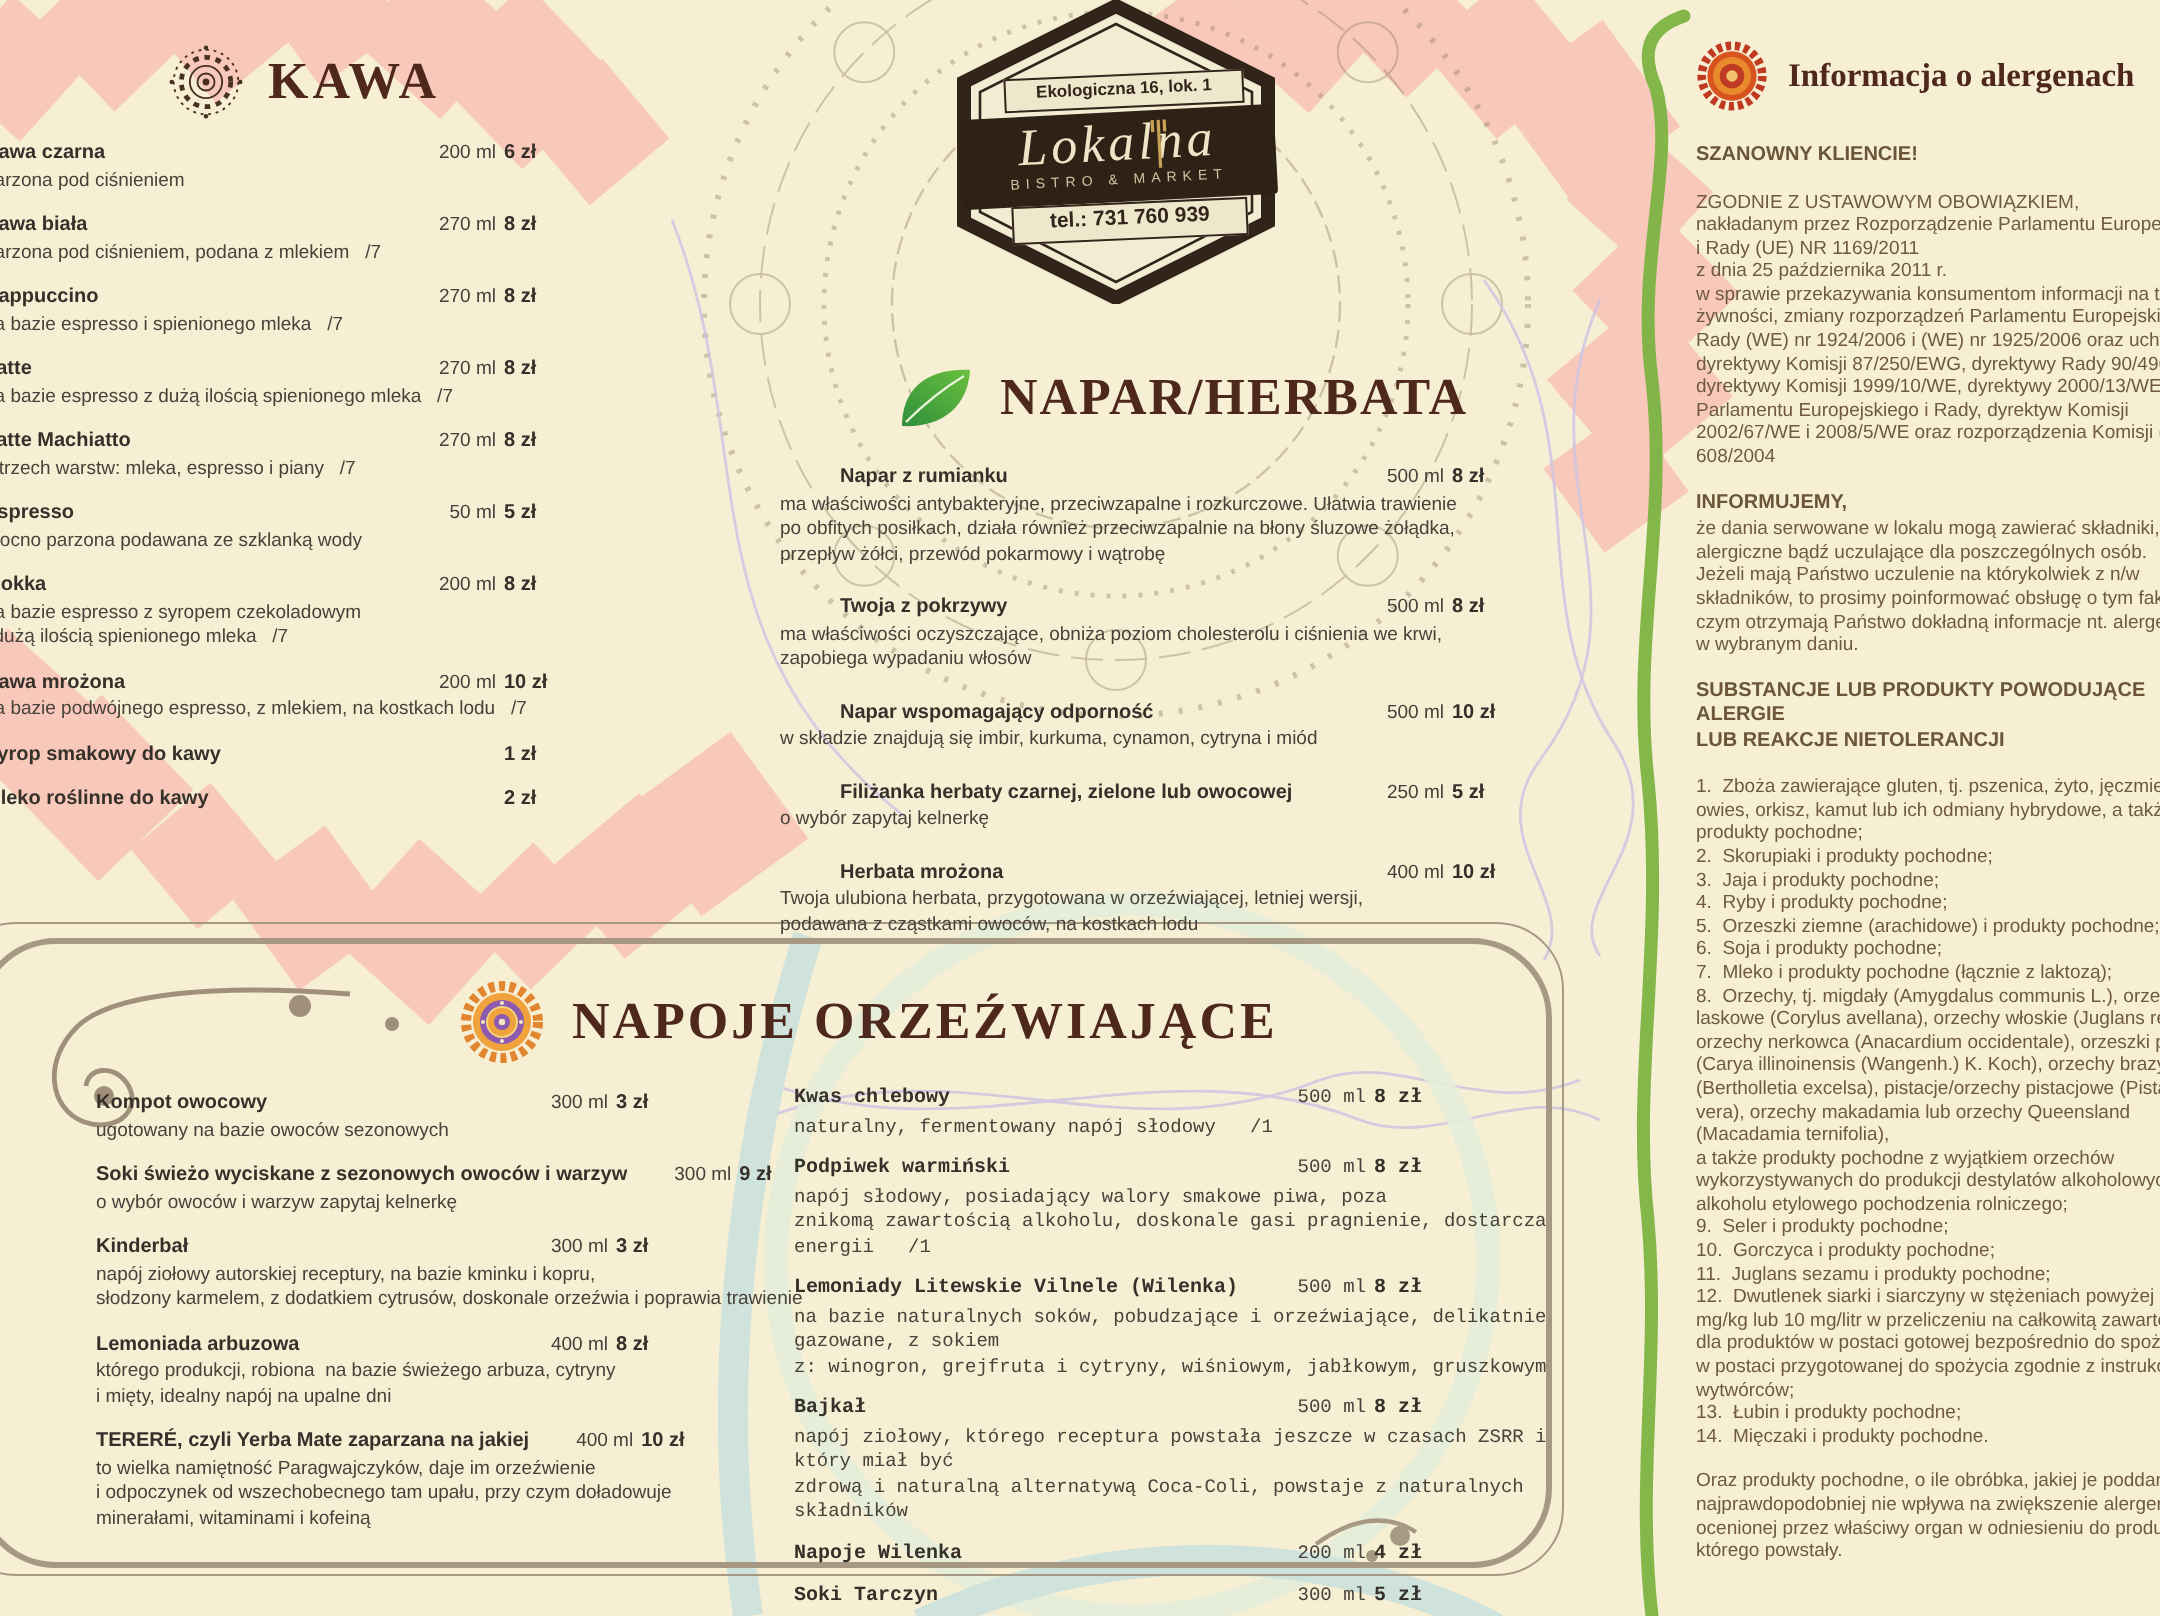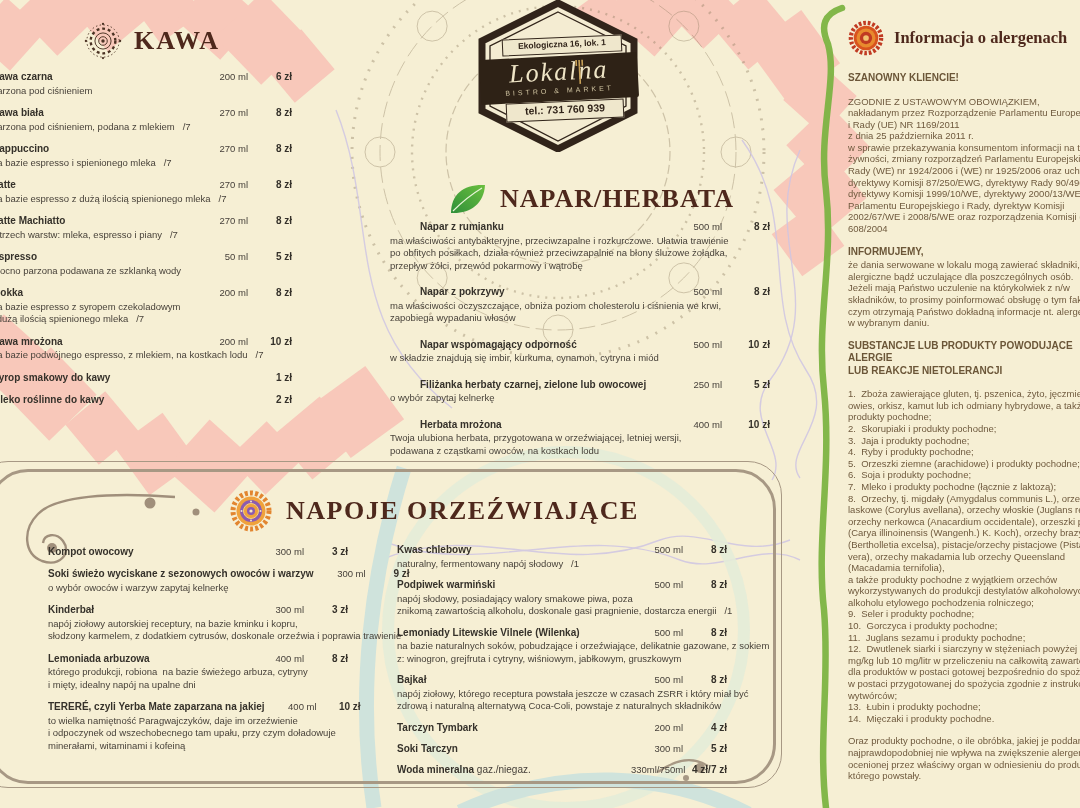--- a/index.html
+++ b/index.html
@@ -7,30 +7,30 @@
          font-family:"Liberation Sans",sans-serif;color:#3d362c;}
   .abs{position:absolute;z-index:2;}
   svg.deco{position:absolute;left:0;top:0;z-index:1;}
   .sec-head{display:flex;align-items:center;gap:12px;margin-bottom:10px;}
   .sec-title{font-family:"Liberation Serif",serif;font-weight:bold;color:#4e281c;letter-spacing:2px;font-size:26px;}
   .item{margin-bottom:9px;}
   .row{display:grid;grid-template-columns:1fr 48px 40px;column-gap:4px;align-items:baseline;}
   .name{font-weight:bold;font-size:10px;color:#35312a;line-height:13px;white-space:nowrap;}
   .plain{font-weight:normal;color:#46403a;}
   .vol{font-size:9.5px;text-align:right;color:#46403a;white-space:nowrap;}
-  .price{font-size:10px;font-weight:bold;text-align:right;color:#35312a;white-space:nowrap;}
+  .price{font-size:10px;font-weight:bold;color:#35312a;white-space:nowrap;}
   .desc{font-size:9.5px;line-height:12.5px;color:#48423a;margin-top:1.5px;white-space:pre-wrap;}
   .desc:empty{display:none;}
   #kawa .desc{width:330px;}
   #herbata .row{grid-template-columns:1fr 52px 44px;padding-left:30px;}
   #herbata .item{margin-bottom:13px;}
   #herbata .desc{width:380px;}
   #napoje-left .desc{width:390px;}
   #napoje-right .row{grid-template-columns:1fr 52px 40px;}
-  #napoje-right .item{margin-bottom:8px;}
+  #napoje-right .item{margin-bottom:8px;font-family:Liberation Mono, monospace;}
   #napoje-right .desc{width:380px;}
   .panel{position:absolute;border:1.5px solid #a79884;border-radius:34px;z-index:1;}
   .panel.inner{border-width:3px;border-radius:40px;}
   
   .ribbon{position:absolute;background:#efe7cc;border:1.5px solid #31241a;text-align:center;
           color:#31241a;font-weight:bold;z-index:3;}
   #logo-band{position:absolute;left:480px;top:56px;width:158px;height:45px;background:#2e2216;
              transform:rotate(-3deg);text-align:center;z-index:3;border-radius:2px;}
   #logo-name{font-family:"Liberation Serif",serif;font-style:italic;font-size:26px;color:#efe5c6;
              letter-spacing:2px;line-height:30px;margin-top:1px;}
@@ -237,21 +237,21 @@
           <div class="row">
             <span class="name">Mleko roślinne do kawy</span>
             <span class="vol"></span>
             <span class="price">2 zł</span>
           </div>
         </div>
       </div>
   </div>
 
   <div class="abs" id="herbata" style="left:390px;top:182px;width:380px;">
-    <div class="sec-head" style="margin-left:58px;margin-bottom:4px;">
+    <div class="sec-head" style="margin-left:58px;margin-bottom:16px;">
       <svg width="40" height="34" viewBox="0 0 40 34">
         <defs>
             <linearGradient id="lg" x1="0" y1="1" x2="1" y2="0">
           <stop offset="0" stop-color="#2f8f3a"></stop>
               <stop offset="1" stop-color="#6abf3e"></stop>
         </linearGradient>
           </defs>
         <path d="M3 31 C 3 12 16 2 37 3 C 36 22 22 32 3 31 Z" fill="url(#lg)"></path>
         <path d="M5 29 C 14 20 24 12 34 6" stroke="#e8f4d8" stroke-width="1.2" fill="none"></path>
       </svg>
@@ -264,21 +264,21 @@
             <span class="name">Napar z rumianku</span>
             <span class="vol">500 ml</span>
             <span class="price">8 zł</span>
           </div>
           <div class="desc">ma właściwości antybakteryjne, przeciwzapalne i rozkurczowe. Ułatwia trawienie
 po obfitych posiłkach, działa również przeciwzapalnie na błony śluzowe żołądka,
 przepływ żółci, przewód pokarmowy i wątrobę</div>
         </div>
         <div class="item">
           <div class="row">
-            <span class="name">Napar z pokrzywy</span>
+            <span class="name">Twoja z pokrzywy</span>
             <span class="vol">500 ml</span>
             <span class="price">8 zł</span>
           </div>
           <div class="desc">ma właściwości oczyszczające, obniża poziom cholesterolu i ciśnienia we krwi,
 zapobiega wypadaniu włosów</div>
         </div>
         <div class="item">
           <div class="row">
             <span class="name">Napar wspomagający odporność</span>
             <span class="vol">500 ml</span>
@@ -324,20 +324,21 @@
 
   <div class="abs" id="napoje-left" style="left:48px;top:545px;width:300px;">
     <div>
 
     <div class="item">
           <div class="row">
             <span class="name">Kompot owocowy</span>
             <span class="vol">300 ml</span>
             <span class="price">3 zł</span>
           </div>
+          <div class="desc">ugotowany na bazie owoców sezonowych</div>
         </div>
         <div class="item">
           <div class="row">
             <span class="name">Soki świeżo wyciskane z sezonowych owoców i warzyw</span>
             <span class="vol">300 ml</span>
             <span class="price">9 zł</span>
           </div>
           <div class="desc">o wybór owoców i warzyw zapytaj kelnerkę</div>
         </div>
         <div class="item">
@@ -404,21 +405,21 @@
           <div class="row">
             <span class="name"><span>Bajkał</span> <span class="plain"></span></span>
             <span class="vol">500 ml</span>
             <span class="price">8 zł</span>
           </div>
           <div class="desc">napój ziołowy, którego receptura powstała jeszcze w czasach ZSRR i który miał być
 zdrową i naturalną alternatywą Coca-Coli, powstaje z naturalnych składników</div>
         </div>
         <div class="item">
           <div class="row">
-            <span class="name"><span>Tarczyn Tymbark</span> <span class="plain"></span></span>
+            <span class="name"><span>Napoje Wilenka</span> <span class="plain"></span></span>
             <span class="vol">200 ml</span>
             <span class="price">4 zł</span>
           </div>
         </div>
         <div class="item">
           <div class="row">
             <span class="name"><span>Soki Tarczyn</span> <span class="plain"></span></span>
             <span class="vol">300 ml</span>
             <span class="price">5 zł</span>
           </div>

